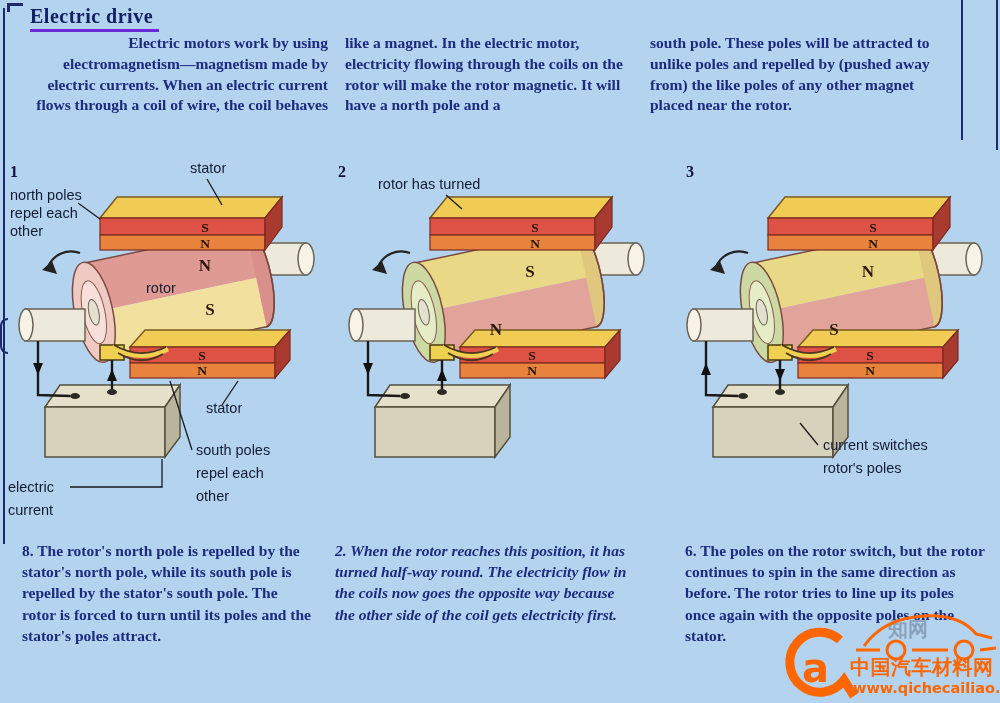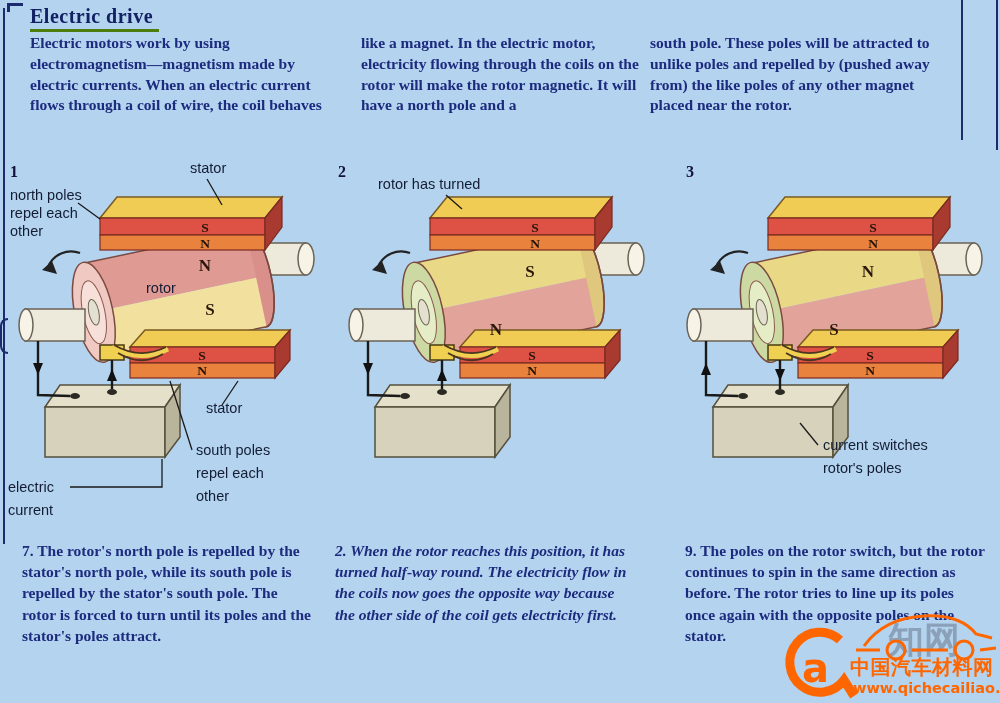--- a/index.html
+++ b/index.html
@@ -8,47 +8,47 @@
   .page { position:relative; width:1000px; height:703px; background:#b3d3ef; overflow:hidden; }
 
   
   .left-rule   { position:absolute; left:3px;  top:8px;  width:2px; height:536px; background:#1d2a6e; }
   .left-bracket{ position:absolute; left:0;    top:318px; width:8px; height:36px; border:2px solid #1d2a6e; border-right:none; border-radius:8px 0 0 8px; }
   .right-rule  { position:absolute; left:961px; top:0;   width:2px; height:140px; background:#1d2a6e; }
   .right-rule2 { position:absolute; left:996px; top:0;   width:2px; height:150px; background:#1d2a6e; }
   .corner-tick { position:absolute; left:7px;  top:3px;  width:16px; height:9px; border-left:3px solid #1d2a6e; border-top:3px solid #1d2a6e; }
 
   .title { position:absolute; left:30px; top:5px; font-size:20px; font-weight:bold; color:#122064;
-           border-bottom:3px solid #4d7c0f; padding:0 6px 1px 0; letter-spacing:0.5px; }
+           border-bottom:3px solid #6d28d9; padding:0 6px 1px 0; letter-spacing:0.5px; }
 
   .intro, .caption { position:absolute; font-size:15.5px; font-weight:bold; color:#1d2b7e; line-height:1.34; }
   .intro { top:33px; }
-  .intro.c1 { left:30px;  width:298px; }
-  .intro.c2 { left:345px; width:292px;margin-left:16px; }
+  .intro.c1 { left:30px;  width:298px;text-align:right; }
+  .intro.c2 { left:345px; width:292px; }
   .intro.c3 { left:650px; width:298px; }
   .caption { top:540px; line-height:1.37; }
   .caption.c1 { left:22px;  width:292px; }
   .caption.c2 { left:335px; width:296px;font-style:italic; }
   .caption.c3 { left:685px; width:302px; }
 
   svg.diag { position:absolute; top:155px; width:332px; height:385px; }
   .d1 { left:0;   --rt:#e09a94; --rb:#f2e09e; --cap:#efc9c2; --cap2:#f7e0d9; --re:#d98f8a; }
   .d2 { left:330px; }
   .d3 { left:668px; }
   .d2, .d3 { --rt:#e9d987; --rb:#e2a49a; --cap:#cdd9a3; --cap2:#e4edc6; --re:#dfc87e; }
 
   text.num   { font-family:"Liberation Serif", serif; font-size:16px; font-weight:bold; fill:#15123f; }
   text.lbl   { font-family:"Liberation Sans", sans-serif; font-size:14.5px; fill:#131c33; }
   text.pole  { font-family:"Liberation Serif", serif; font-size:13.5px; font-weight:bold; fill:#241208; text-anchor:middle; }
   text.rlet  { font-family:"Liberation Serif", serif; font-size:17px; font-weight:bold; fill:#2a160a; text-anchor:middle; }
   line.leader, polyline.leader { stroke:#1a1a1a; stroke-width:1.3; fill:none; }
   polygon.wirearrow { fill:#111; }
 
   
-  .wm-bg-text { position:absolute; left:888px; top:616px; font-size:36px; font-weight:bold;
+  .wm-bg-text { position:absolute; left:888px; top:616px; font-size:20px; font-weight:bold;
                 color:rgba(105,120,140,0.55); font-family:"DejaVu Sans", sans-serif; }
   .wm-car { position:absolute; left:856px; top:604px; width:142px; height:58px; }
   .wm-a   { position:absolute; left:776px; top:626px; width:86px; height:76px; }
   .wm-name{ position:absolute; left:850px; top:654px; font-size:20px; font-weight:bold; color:#ff6600;
             font-family:"DejaVu Sans", sans-serif; letter-spacing:0.5px; }
   .wm-url { position:absolute; left:853px; top:680px; font-size:14.5px; font-weight:bold; color:#ff6600;
             font-family:"DejaVu Sans", sans-serif; }
 </style>
 </head>
 <body>
@@ -172,23 +172,23 @@
     <text class="rlet" x="200" y="122">N</text>
     <text class="rlet" x="166" y="180">S</text>
     <text class="pole" x="202" y="205">S</text>
     <text class="pole" x="202" y="220">N</text>
     <text class="num" x="18" y="22">3</text>
     <text class="lbl" x="155" y="295">current switches</text>
     <text class="lbl" x="155" y="318">rotor's poles</text>
     <line class="leader" x1="150" y1="290" x2="132" y2="268"></line>
   </svg>
 
-  <p class="caption c1">7. The rotor's north pole is repelled by the stator's north pole, while its south pole is repelled by the stator's south pole. The rotor is forced to turn until its poles and the stator's poles attract.</p>
+  <p class="caption c1">8. The rotor's north pole is repelled by the stator's north pole, while its south pole is repelled by the stator's south pole. The rotor is forced to turn until its poles and the stator's poles attract.</p>
   <p class="caption c2">2. When the rotor reaches this position, it has turned half-way round. The electricity flow in the coils now goes the opposite way because the other side of the coil gets electricity first.</p>
-  <p class="caption c3">9. The poles on the rotor switch, but the rotor continues to spin in the same direction as before. The rotor tries to line up its poles once again with the opposite poles on the stator.</p>
+  <p class="caption c3">6. The poles on the rotor switch, but the rotor continues to spin in the same direction as before. The rotor tries to line up its poles once again with the opposite poles on the stator.</p>
 
   <div class="wm-bg-text">知网</div>
   <svg class="wm-car" viewBox="0 0 142 58">
     <path d="M8 42 Q28 14 68 12 Q104 10 120 30 L136 34" style="fill:none;stroke:#ff6600;stroke-width:3"></path>
     <path d="M0 46 L24 46 M56 46 L92 46 M124 46 L140 44" style="fill:none;stroke:#ff6600;stroke-width:3"></path>
     <circle cx="40" cy="46" r="9" style="fill:none;stroke:#ff6600;stroke-width:3"></circle>
     <circle cx="108" cy="46" r="9" style="fill:none;stroke:#ff6600;stroke-width:3"></circle>
   </svg>
   <svg class="wm-a" viewBox="0 0 86 76">
     <path d="M64 14 A30 30 0 1 0 68 54 L78 70" style="fill:none;stroke:#ff6600;stroke-width:9"></path>

